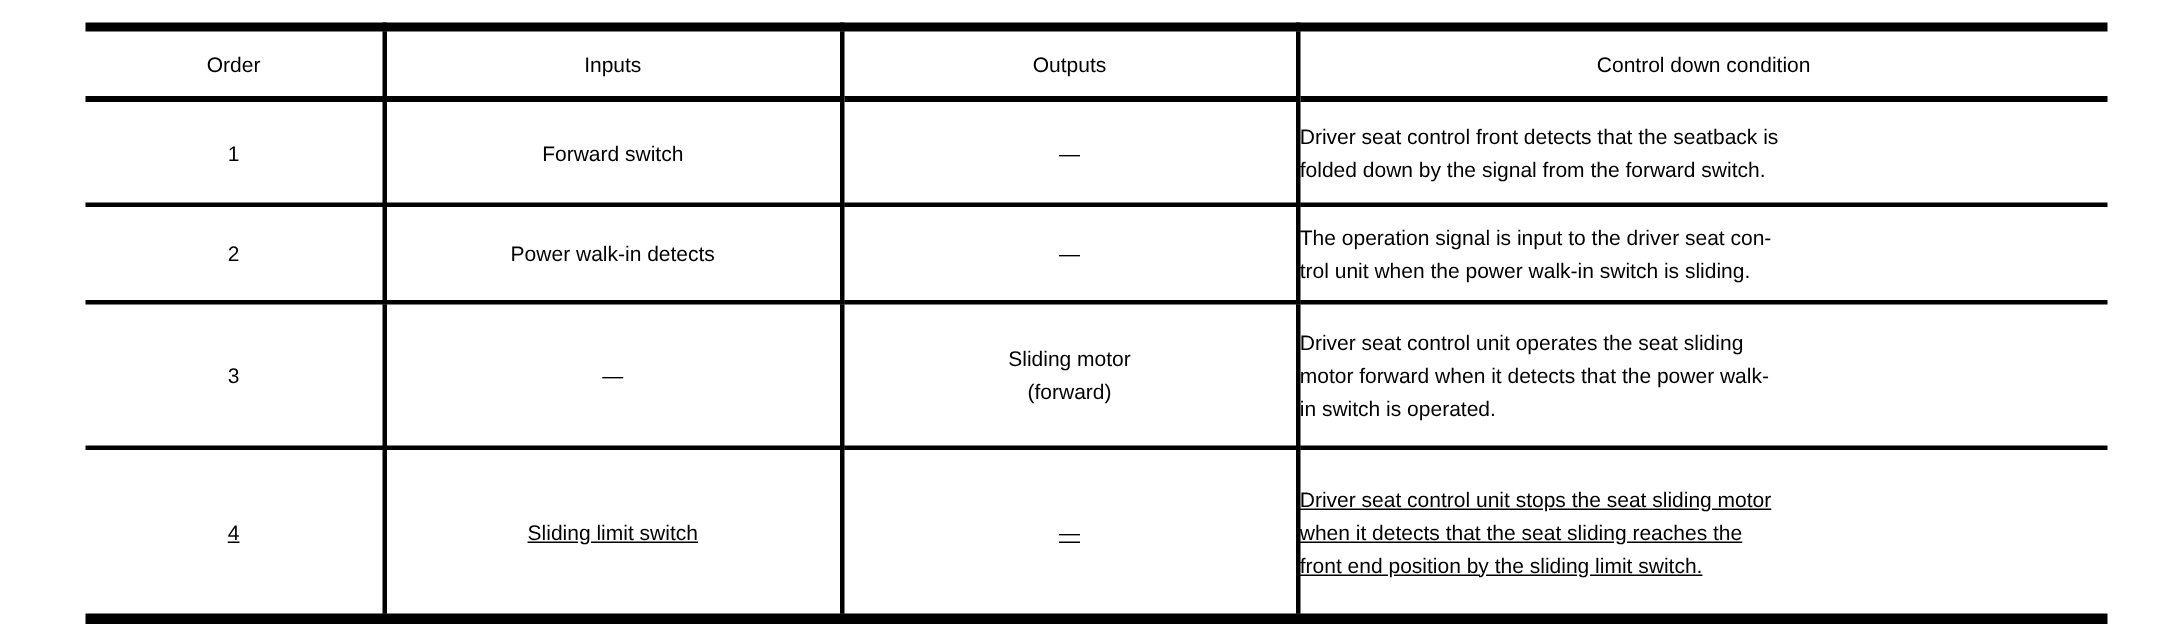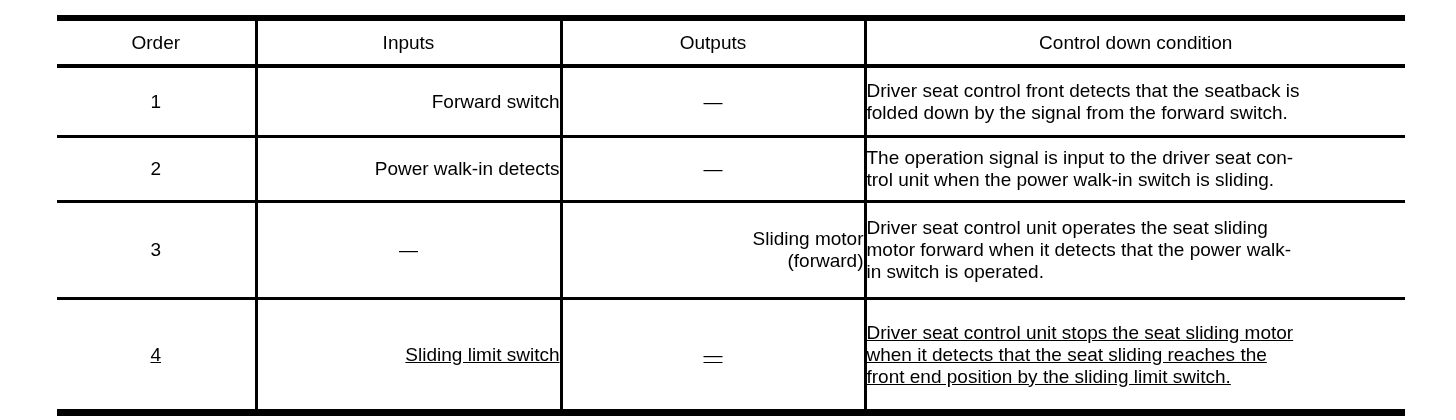--- a/index.html
+++ b/index.html
@@ -17,21 +17,21 @@
     overflow:hidden;
   }
   table.spec{
     position:absolute;
     left:57px;top:15px;
     width:1348px;
     border-collapse:collapse;
     table-layout:fixed;
     border-top:6px solid var(--border);
     border-bottom:7px solid var(--border);
-    font-size:19px;
+    font-size:14px;
     line-height:22px;
   }
   table.spec th,
   table.spec td{
     font-weight:normal;
     vertical-align:middle;
     border-right:3px solid var(--border);
     white-space:pre-line;
     padding:0;
   }
@@ -48,21 +48,21 @@
     border-bottom:3px solid var(--border);
   }
   tbody tr:last-child td{
     border-bottom:none;
   }
   tr.r1 td{height:67px;}
   tr.r2 td{height:62px;}
   tr.r3 td{height:94px;}
   tr.r4 td{height:109px;text-decoration:underline;}
   .center{text-align:center;}
-  .left{text-align:right;padding-left:14px;padding-right:6px;}
+  .left{text-align:center;padding-left:14px;padding-right:6px;}
   .cond{text-align:left;padding-left:10px;padding-right:6px;}
 </style>
 </head>
 <body>
 
 <table class="spec">
   <colgroup>
     <col style="width:199px">
     <col style="width:305px">
     <col style="width:304px">

